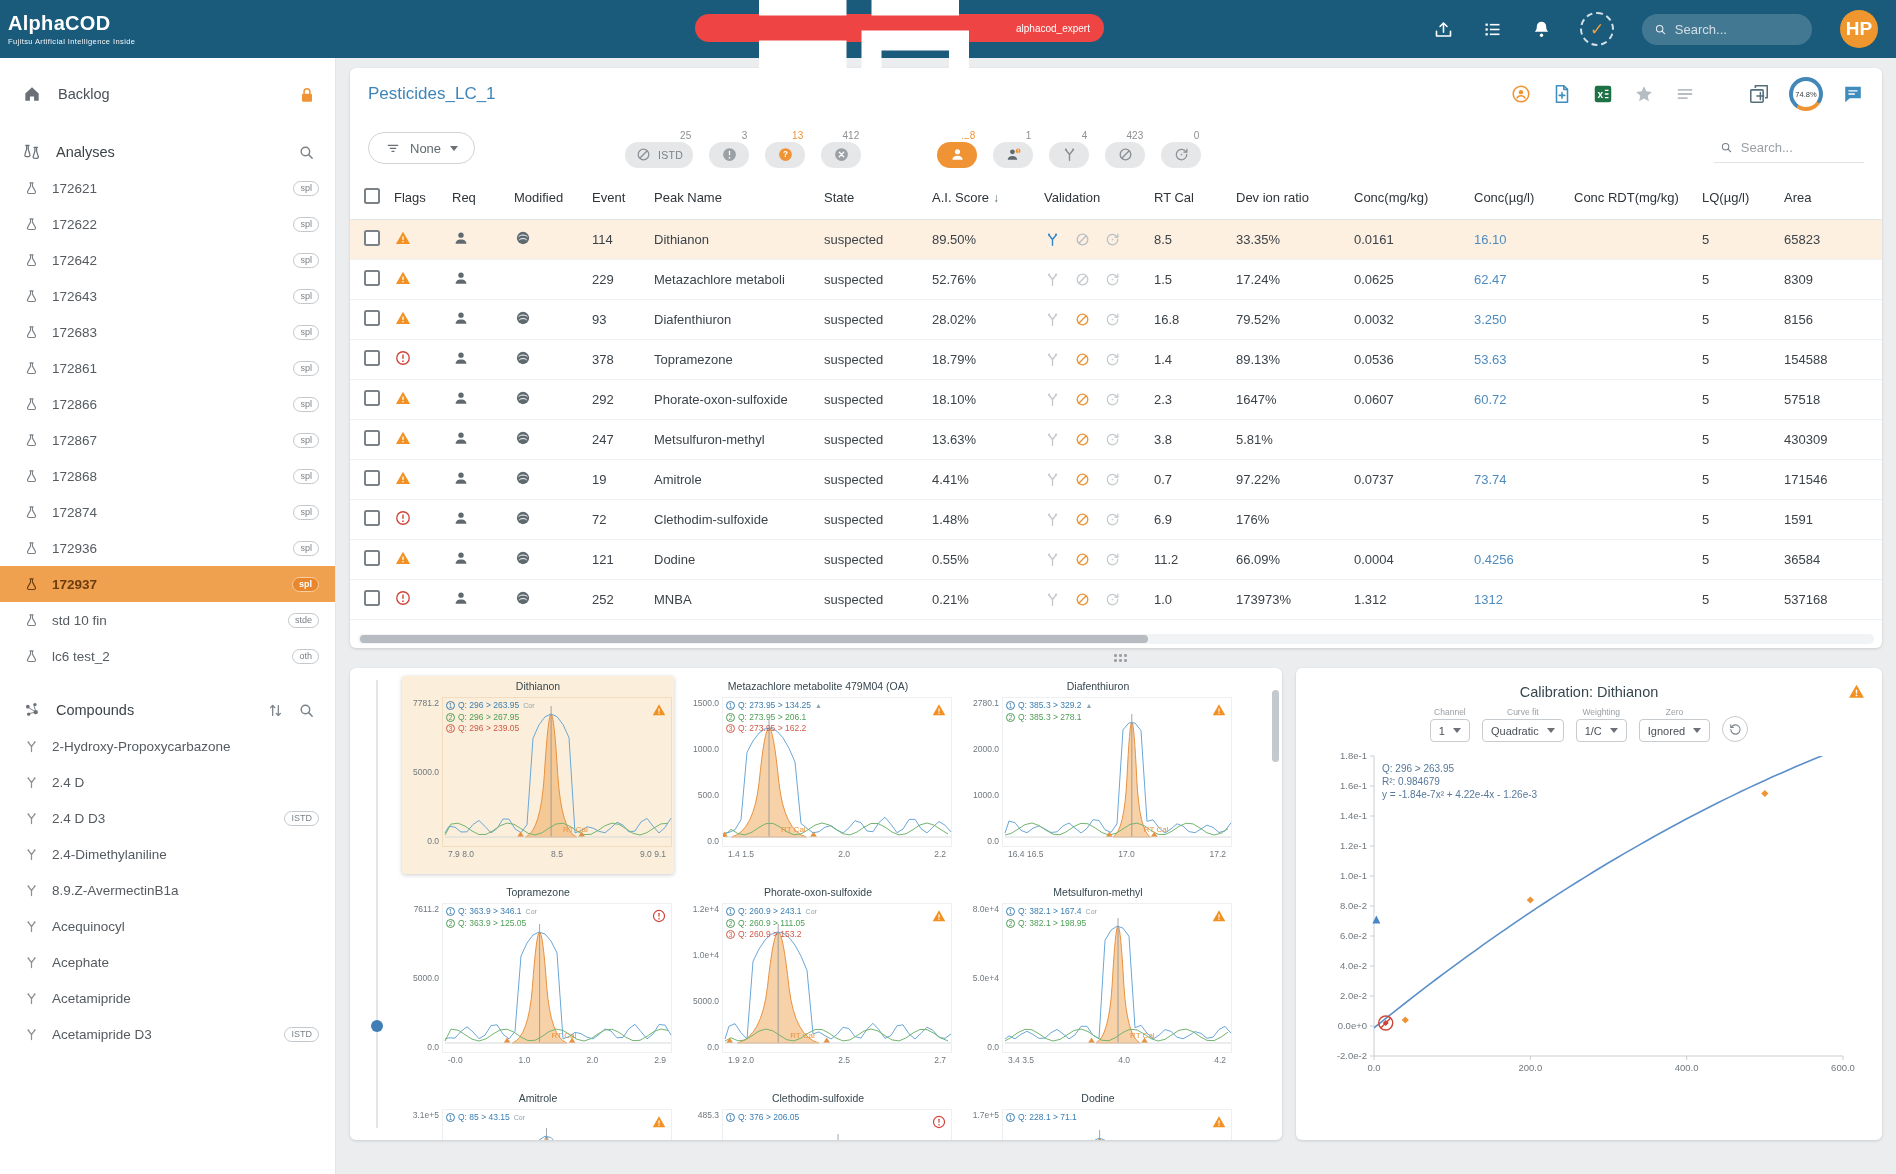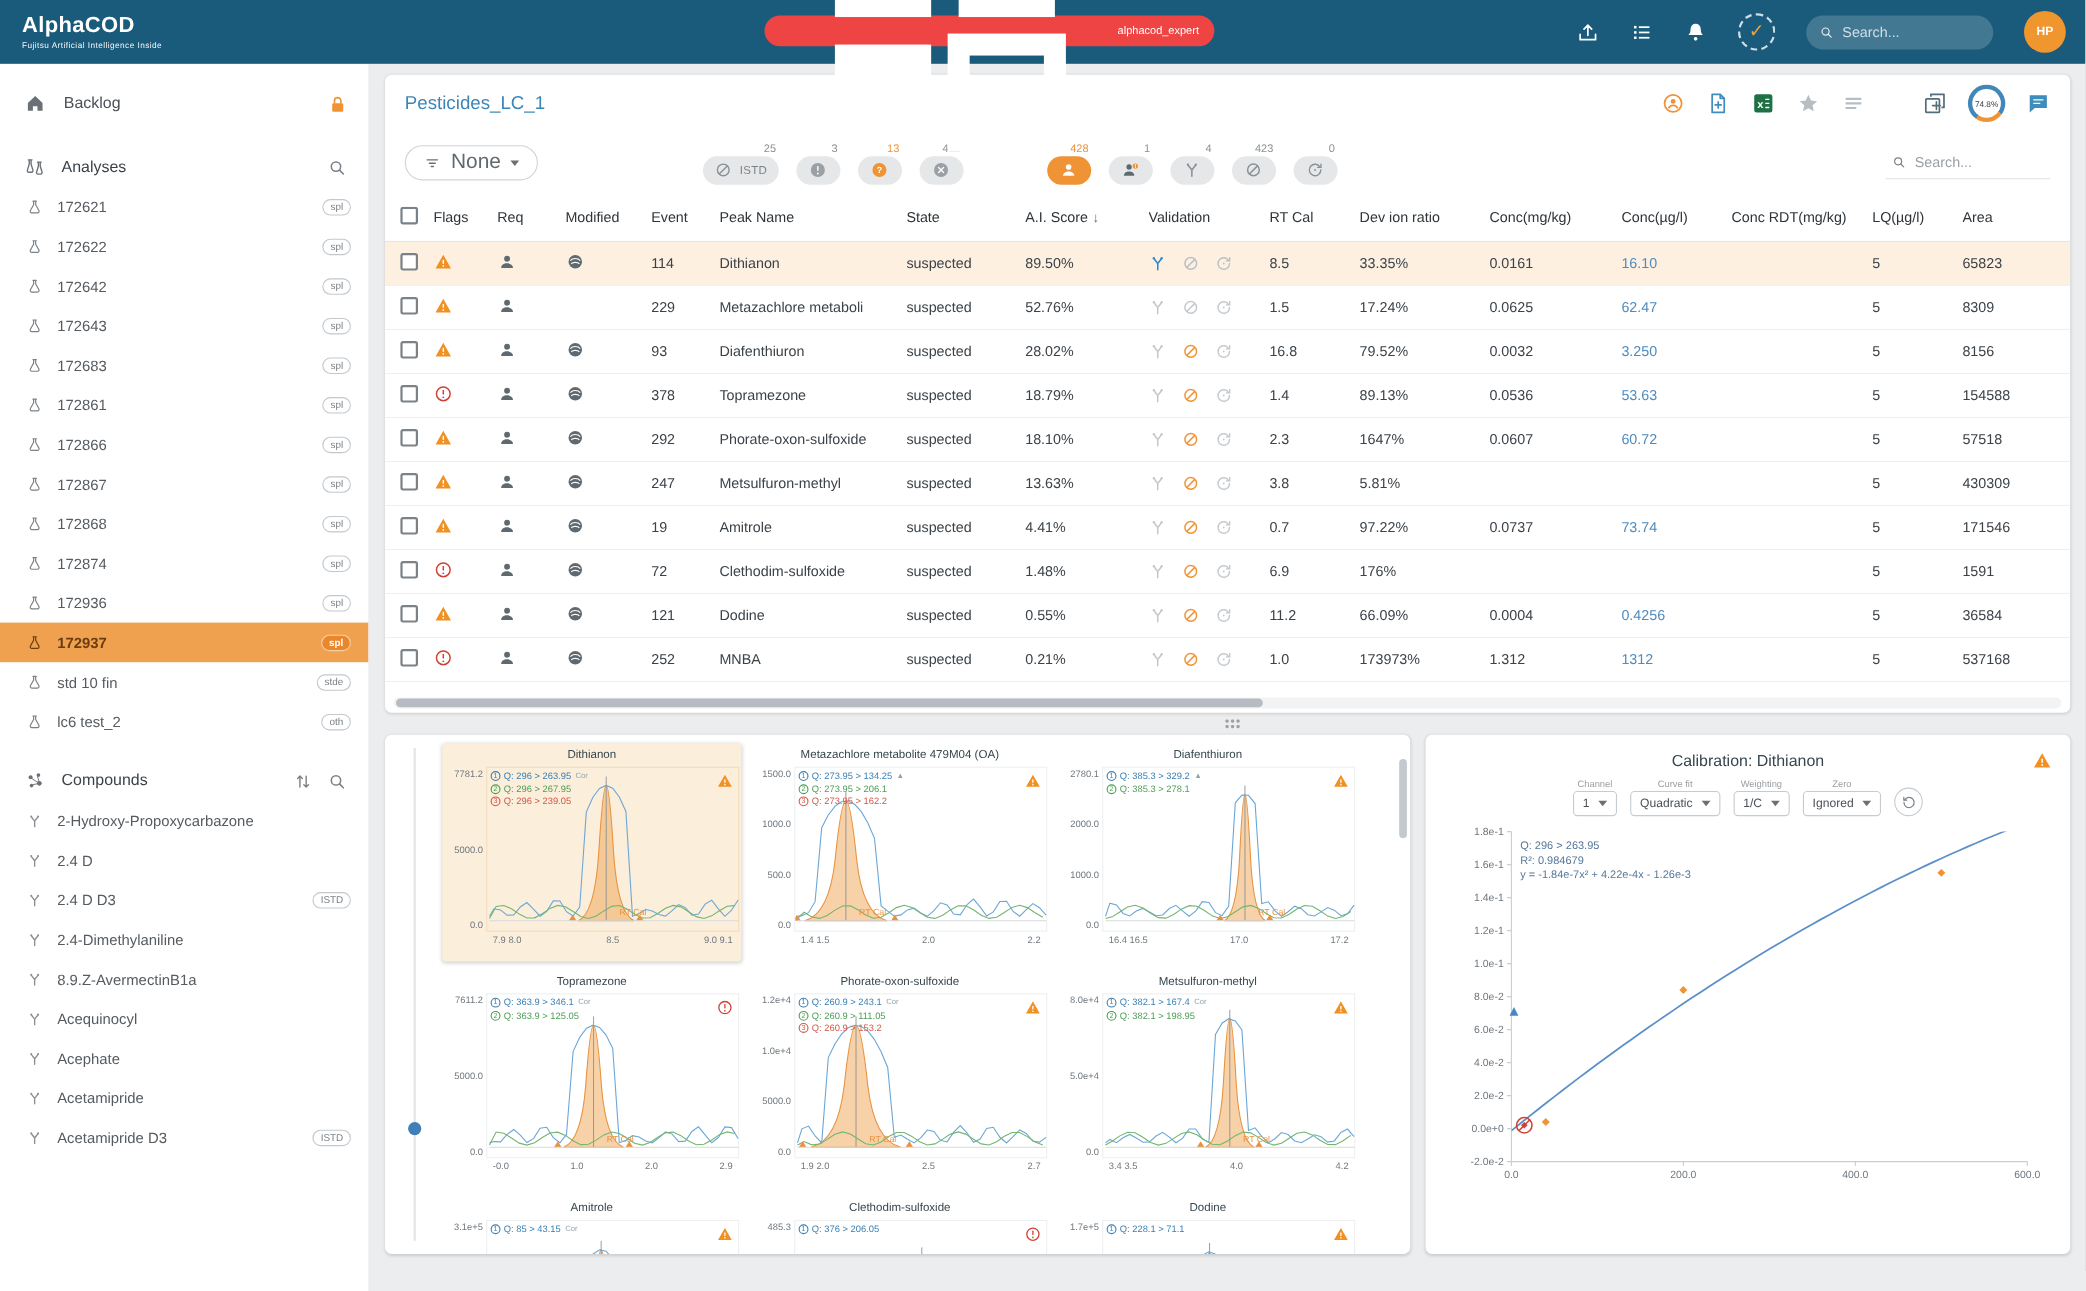--- a/index.html
+++ b/index.html
@@ -6,35 +6,35 @@
     --topbar:#1a5b7c; --orange:#ef9335; --orange-deep:#e07c1f; --red:#cf4337;
     --blue:#2f86c8; --teal:#3f8dbd; --link:#4e8cc0; --text:#3b4248; --muted:#80878c;
     --bg:#ecedee; --card:#fff; --border:#e3e5e7; --sel-row:#fdf0e1; --sel-side:#f0a14f;
   }
   *{box-sizing:border-box;margin:0;padding:0;font-family:"Liberation Sans","DejaVu Sans",sans-serif;}
   html,body{background:#d8dadc;}
   #app{position:relative;width:1896px;height:1174px;background:var(--bg);overflow:hidden;}
 
   
   #topbar{position:absolute;left:0;top:0;right:0;height:58px;background:var(--topbar);display:flex;align-items:center;color:#fff;z-index:30;}
-  .brand{padding-left:20px;}
+  .brand{padding-left:8px;}
   .brand-name{font-size:20px;font-weight:bold;letter-spacing:.3px;}
   .brand-sub{font-size:7.5px;letter-spacing:.4px;margin-top:2px;opacity:.95;}
   .mode-badge{position:absolute;left:695px;top:14px;height:28px;display:flex;align-items:center;gap:7px;background:#ef4444;border-radius:14px;padding:0 14px;font-size:10px;cursor:pointer;}
   .mode-badge svg{width:13px;height:13px;}
   .tb-right{margin-left:auto;display:flex;align-items:center;gap:28px;padding-right:18px;}
   .tb-icon{width:21px;height:21px;display:inline-block;cursor:pointer;}
   .tb-icon svg{width:100%;height:100%;}
   .tb-check{width:34px;height:34px;border:2px dashed rgba(255,255,255,.8);border-radius:50%;display:flex;align-items:center;justify-content:center;cursor:pointer;}
   .tb-check i{font-style:normal;color:#f5a13a;font-weight:bold;font-size:17px;}
   .tb-search{display:flex;align-items:center;gap:8px;width:170px;height:31px;background:rgba(255,255,255,.18);border-radius:16px;padding:0 12px;}
   .tb-search svg{width:15px;height:15px;flex:0 0 auto;}
   .tb-search input{border:0;outline:0;background:transparent;color:#fff;font-size:13px;width:100%;}
   .tb-search input::placeholder{color:rgba(255,255,255,.75);}
-  .avatar{width:38px;height:38px;border-radius:50%;background:#f0962e;display:flex;align-items:center;justify-content:center;font-size:11px;font-weight:bold;cursor:pointer;}
+  .avatar{width:38px;height:38px;border-radius:50%;background:#f0962e;display:flex;align-items:center;justify-content:center;font-size:19px;font-weight:bold;cursor:pointer;}
 
   
   #sidebar{position:absolute;left:0;top:58px;bottom:0;width:336px;background:#fff;border-right:1px solid var(--border);z-index:20;overflow:hidden;}
   .nav-item{height:44px;display:flex;align-items:center;gap:16px;padding:0 20px 0 22px;font-size:14.5px;color:#4a5056;cursor:pointer;}
   .nav-item svg{width:20px;height:20px;}
   .nav-item .trail{margin-left:auto;width:18px;height:18px;}
   .side-header{margin-top:18px;height:36px;display:flex;align-items:center;gap:14px;padding:0 20px 0 22px;font-size:14.5px;color:#3c4348;}
   .side-header svg{width:20px;height:20px;}
   .side-header .right{margin-left:auto;display:flex;gap:14px;}
   .side-header .right span{width:17px;height:17px;display:inline-block;cursor:pointer;}
@@ -53,21 +53,21 @@
   .card-head{height:52px;display:flex;align-items:center;padding:0 18px;}
   .card-head h1{font-size:17px;font-weight:500;color:#3d85b8;}
   .head-icons{margin-left:auto;display:flex;align-items:center;gap:19px;}
   .head-icons .hi{width:22px;height:22px;display:inline-block;cursor:pointer;}
   .head-icons .hi svg{width:100%;height:100%;}
   .head-icons .gap{width:14px;}
   .ring{width:34px;height:34px;border-radius:50%;background:conic-gradient(from 215deg,#4287b8 0 74.8%,#ef9335 0 100%);display:flex;align-items:center;justify-content:center;cursor:pointer;}
   .ring b{width:26px;height:26px;border-radius:50%;background:#fff;display:flex;align-items:center;justify-content:center;font-size:7.5px;font-weight:normal;color:#3b4248;}
 
   .filter-row{height:56px;display:flex;align-items:center;padding:0 18px;}
-  .filter-dd{display:flex;align-items:center;gap:9px;height:32px;border:1px solid #cfd4d7;border-radius:16px;padding:0 16px;font-size:19px;color:#5f6a70;cursor:pointer;}
+  .filter-dd{display:flex;align-items:center;gap:9px;height:32px;border:1px solid #cfd4d7;border-radius:16px;padding:0 16px;font-size:13px;color:#5f6a70;cursor:pointer;}
   .filter-dd svg{width:16px;height:16px;}
   .caret{width:0;height:0;border-left:4.5px solid transparent;border-right:4.5px solid transparent;border-top:5px solid #6a7076;display:inline-block;}
   #filter-badges{display:flex;align-items:flex-end;margin-left:150px;gap:16px;}
   .fbadge{display:flex;flex-direction:column;align-items:flex-end;cursor:pointer;}
   .fbadge.gap-left{margin-left:60px;}
   .fcount{font-size:10px;color:#8a9095;height:13px;line-height:13px;padding-right:2px;}
   .fbadge.active .fcount{color:var(--orange);}
   .fpill{height:26px;min-width:40px;border-radius:13px;background:#e6e7e8;display:flex;align-items:center;justify-content:center;gap:6px;padding:0 10px;}
   .fpill svg{width:17px;height:17px;}
   .fpill .flabel{font-size:10.5px;color:#7a8187;letter-spacing:.3px;}

